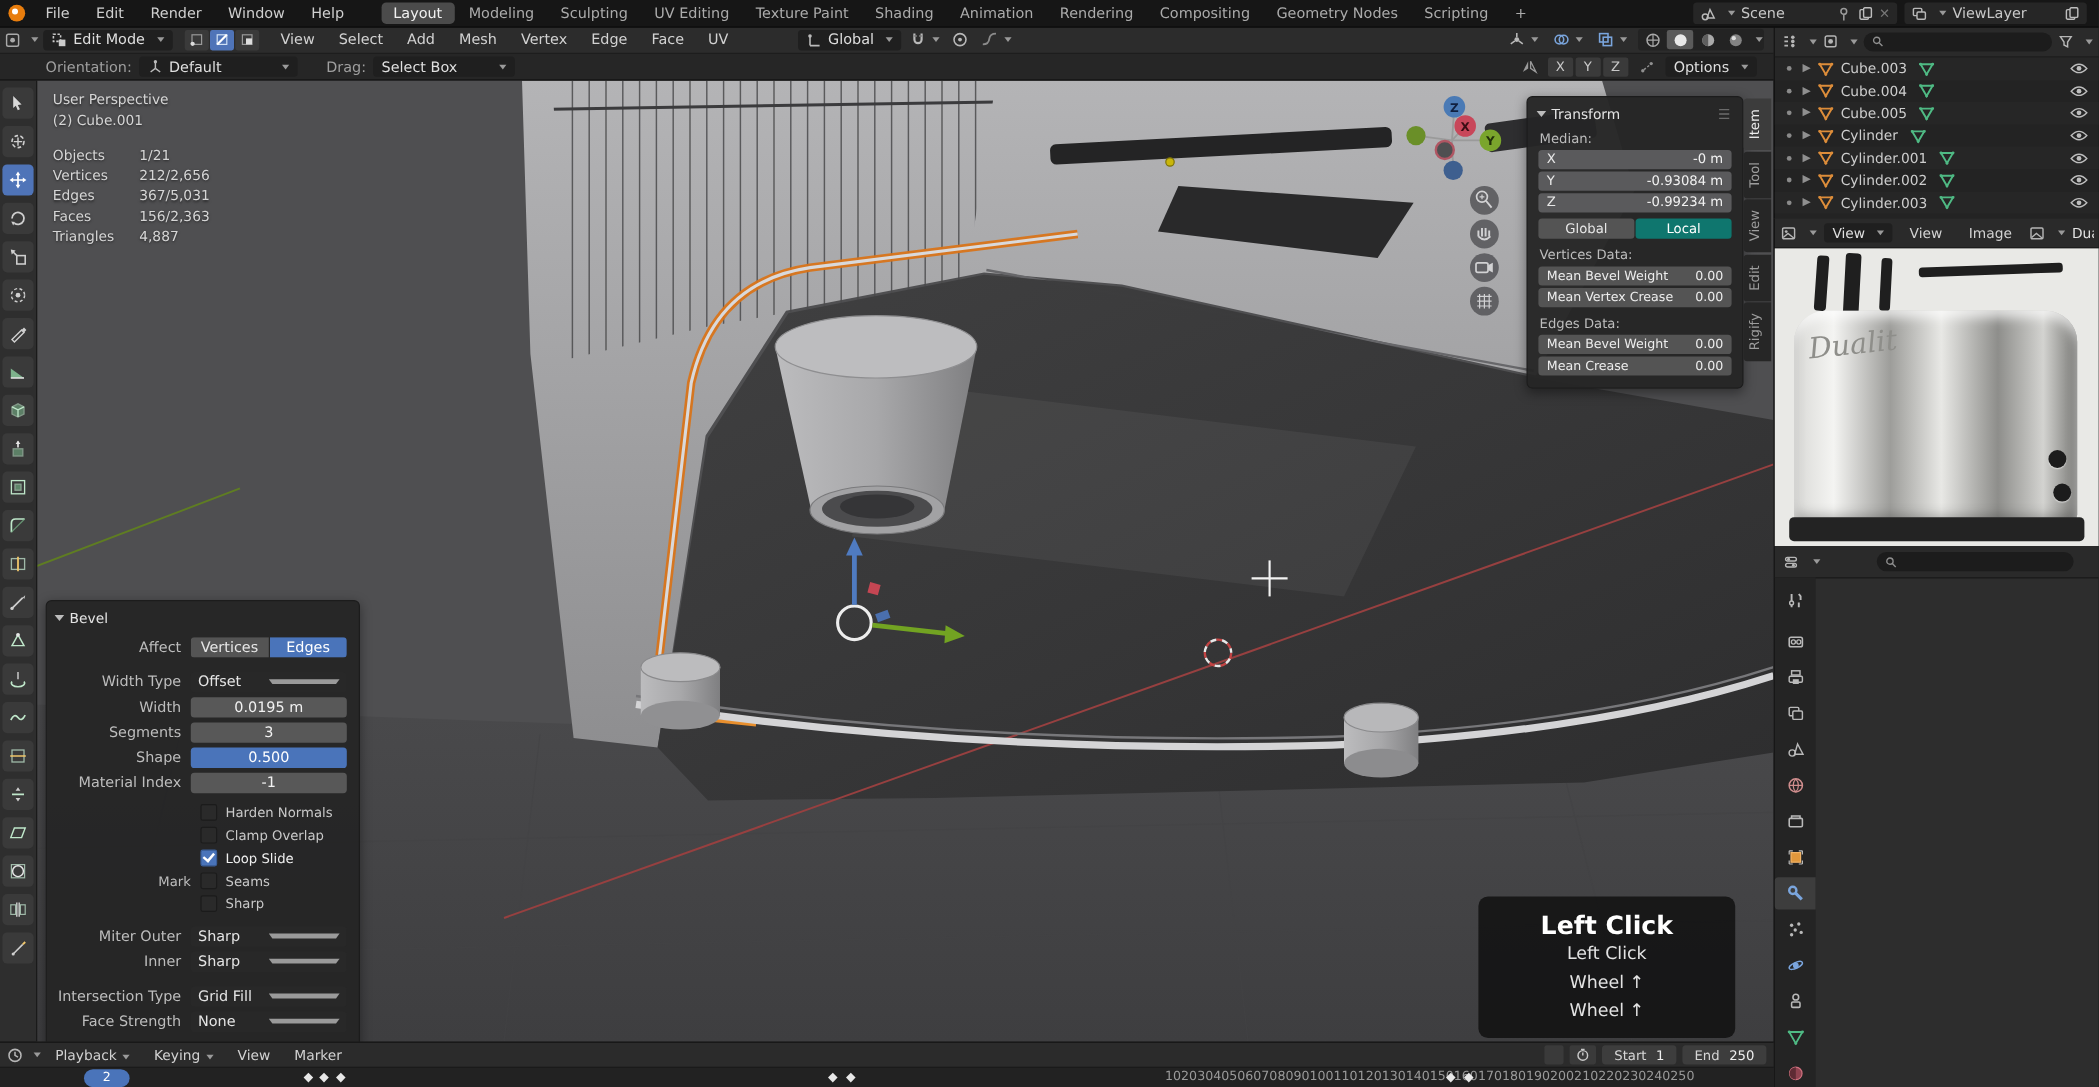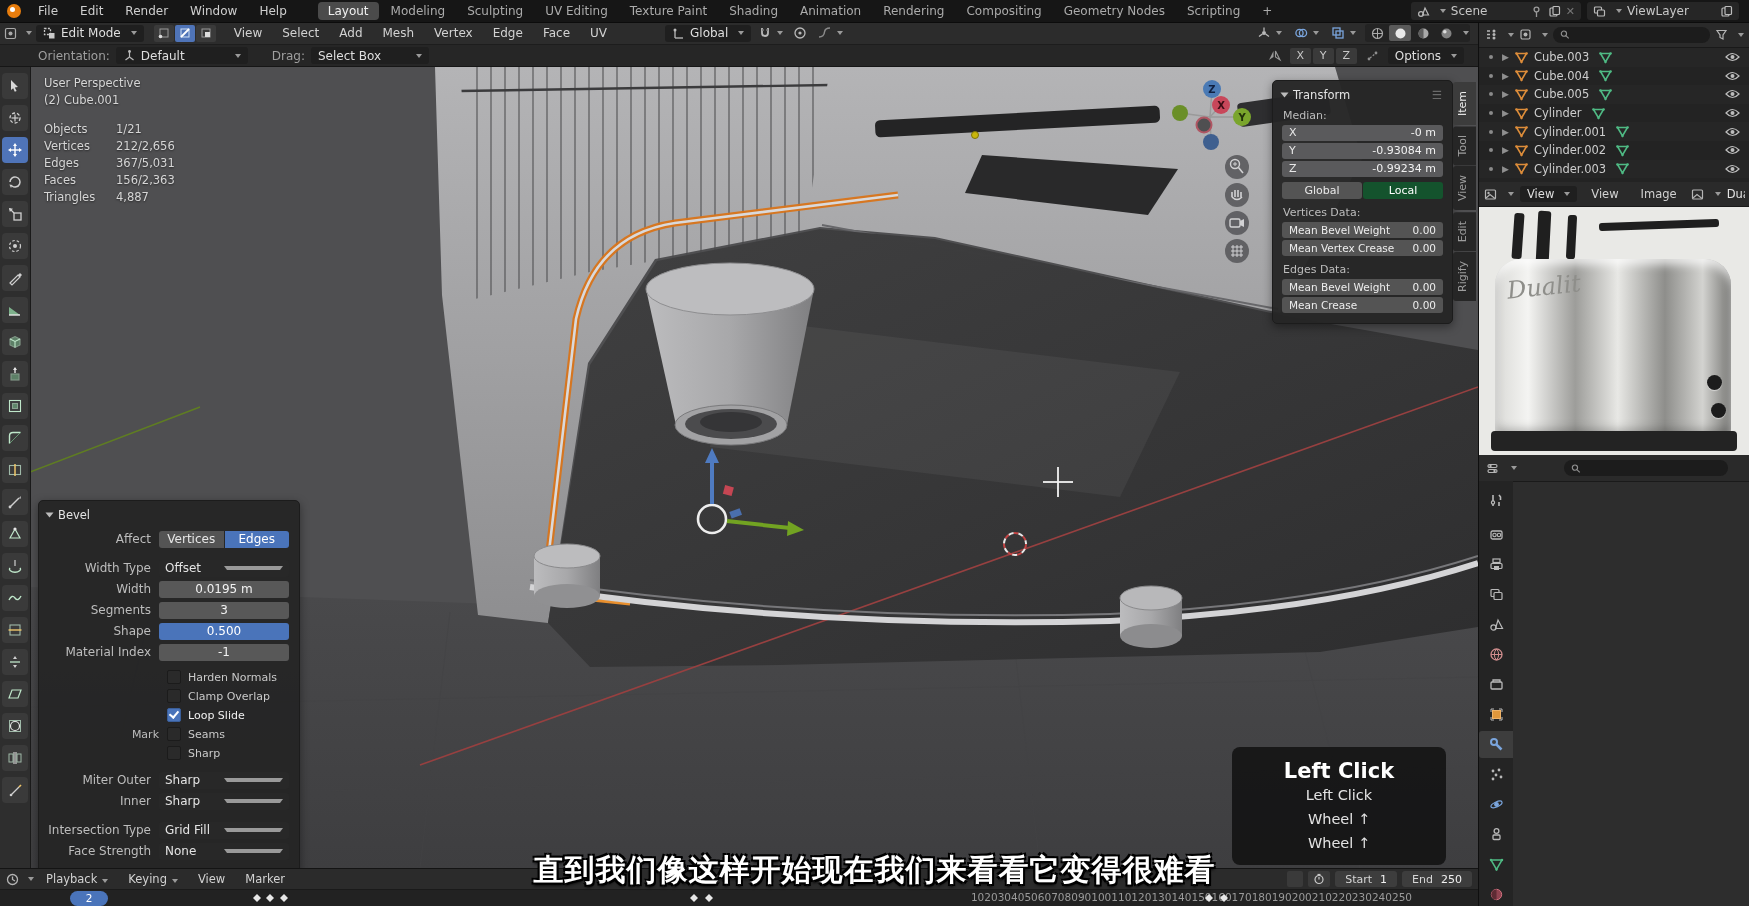--- a/index.html
+++ b/index.html
@@ -81,21 +81,21 @@
   
   #transform{left:1272px;top:80px;width:181px;height:244px;padding:7px 9px;box-sizing:border-box;}
   .tsec{color:#bdbdbd;font-size:11px;margin:7px 0 3px 1px;}
   .tf{display:flex;justify-content:space-between;background:#5a5a5c;border-radius:3px;height:16px;
       padding:0 7px;margin-top:2px;color:#f2f2f2;font-size:11px;line-height:16px;}
   .tf .tfl{color:#e8e8e8;}
   .tfd{display:flex;justify-content:space-between;background:#545454;border-radius:3px;height:16px;
       padding:0 7px;margin-top:2px;color:#ededed;font-size:10.5px;line-height:16px;}
   .gl{display:flex;gap:1px;margin-top:5px;}
   .glbtn{flex:1;background:#545454;text-align:center;border-radius:3px;line-height:17px;color:#e8e8e8;font-size:11px;}
-  .glbtn.active{background:#14532d;color:#fff;}
+  .glbtn.active{background:#0f766e;color:#fff;}
   
   #ntabs{left:1453px;top:82px;width:23px;z-index:10;display:flex;flex-direction:column;gap:1px;}
   .vtab{writing-mode:vertical-rl;transform:rotate(180deg);background:#262626;color:#9d9d9d;
         padding:9px 3px;font-size:11px;border-radius:0 3px 3px 0;text-align:center;}
   .vtab.active{background:#3c3c3c;color:#ececec;}
   
   #outliner{left:1478px;top:0px;width:271px;height:182px;background:#232323;border-left:1px solid #0f0f0f;z-index:15;}
   #outliner-h{height:26px;margin-top:22px;background:#2a2a2a;border-bottom:1px solid #191919;
         display:flex;align-items:center;gap:5px;padding:0 6px;box-sizing:border-box;}
   .search{flex:1;display:flex;align-items:center;background:#1c1c1c;border-radius:9px;height:16px;padding:0 7px;gap:5px;}
@@ -1271,15 +1271,14 @@
 
   <div id="scast" class="abs">
     <div class="big">Left Click</div>
     <div style="display:flex;flex-direction:column;align-items:center;">
         <span class="k">Left Click</span>
         <span class="k">Wheel ↑</span>
         <span class="k">Wheel ↑</span>
       </div>
   </div>
 
-  <div id="subtitle" class="abs">直到我们像这样开始现在我们来看看它变得很难看</div>
 
 </div>
 
 </body></html>

